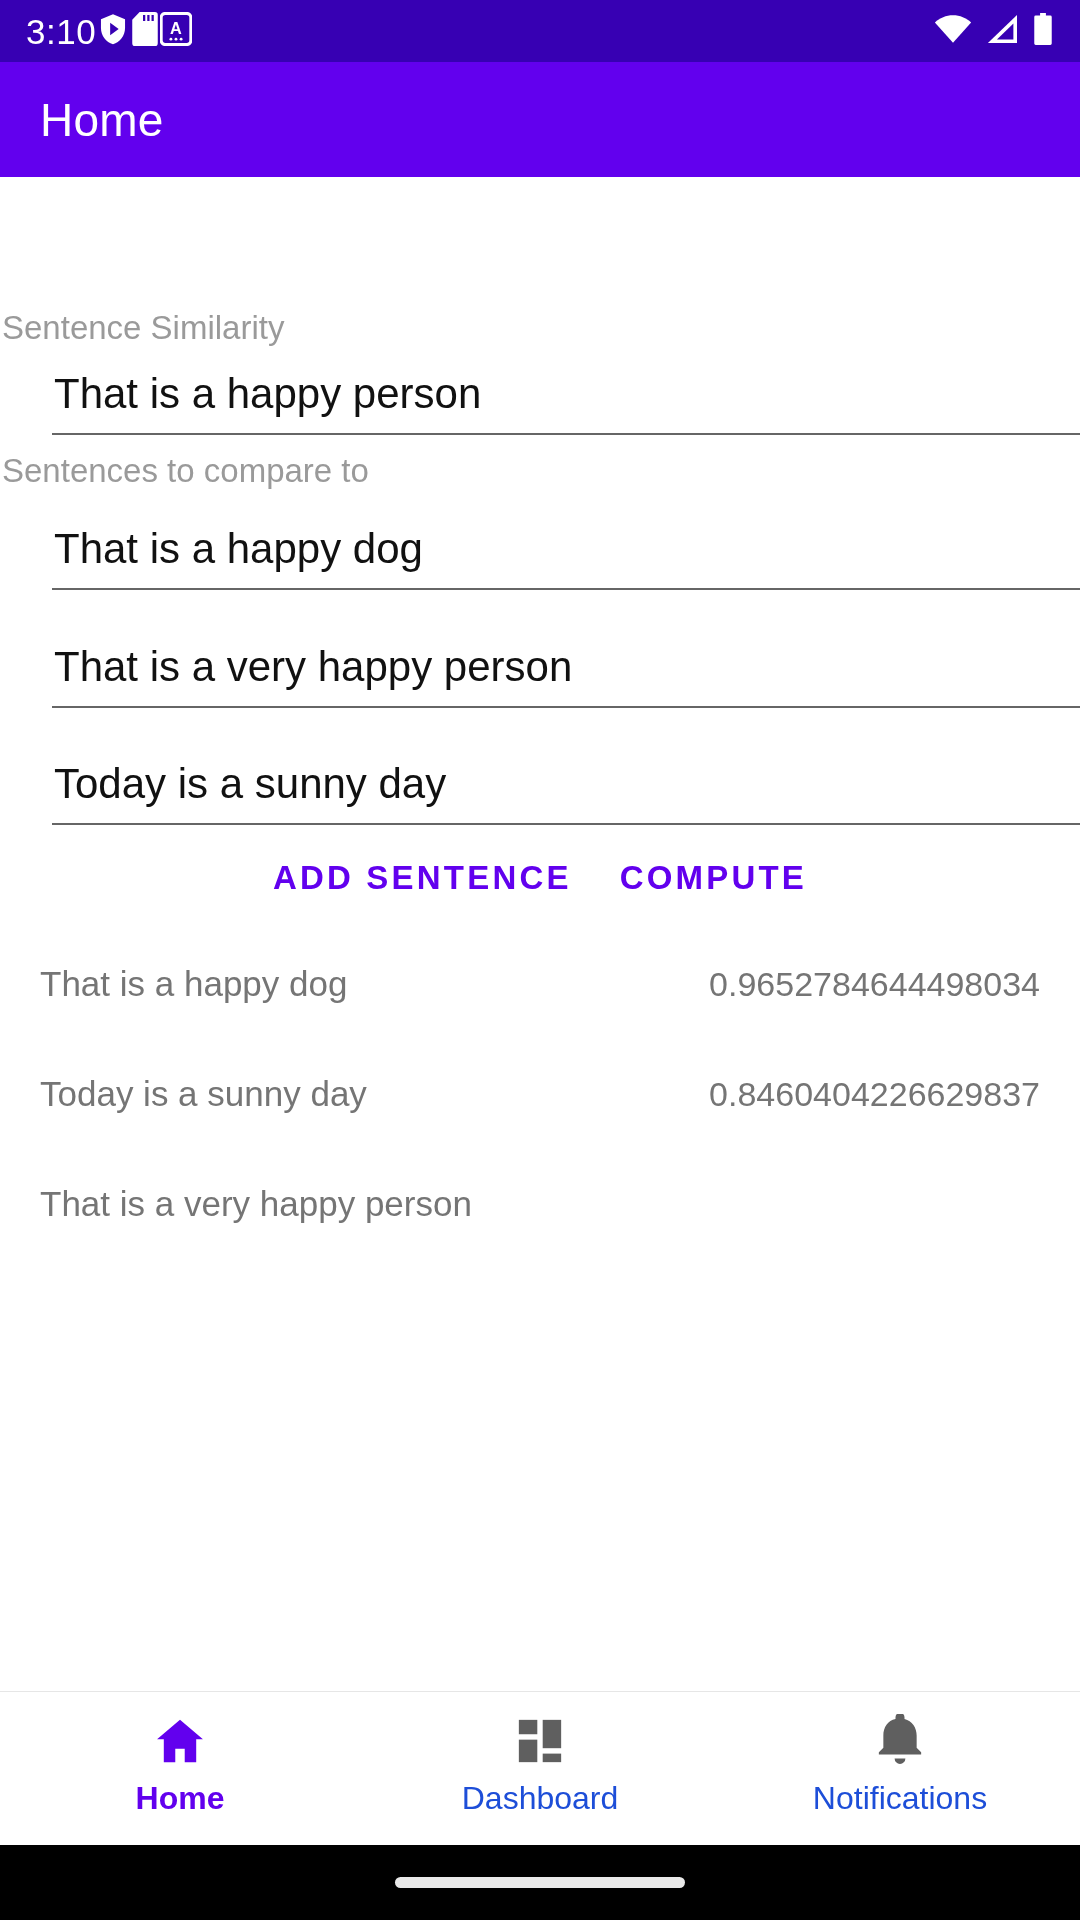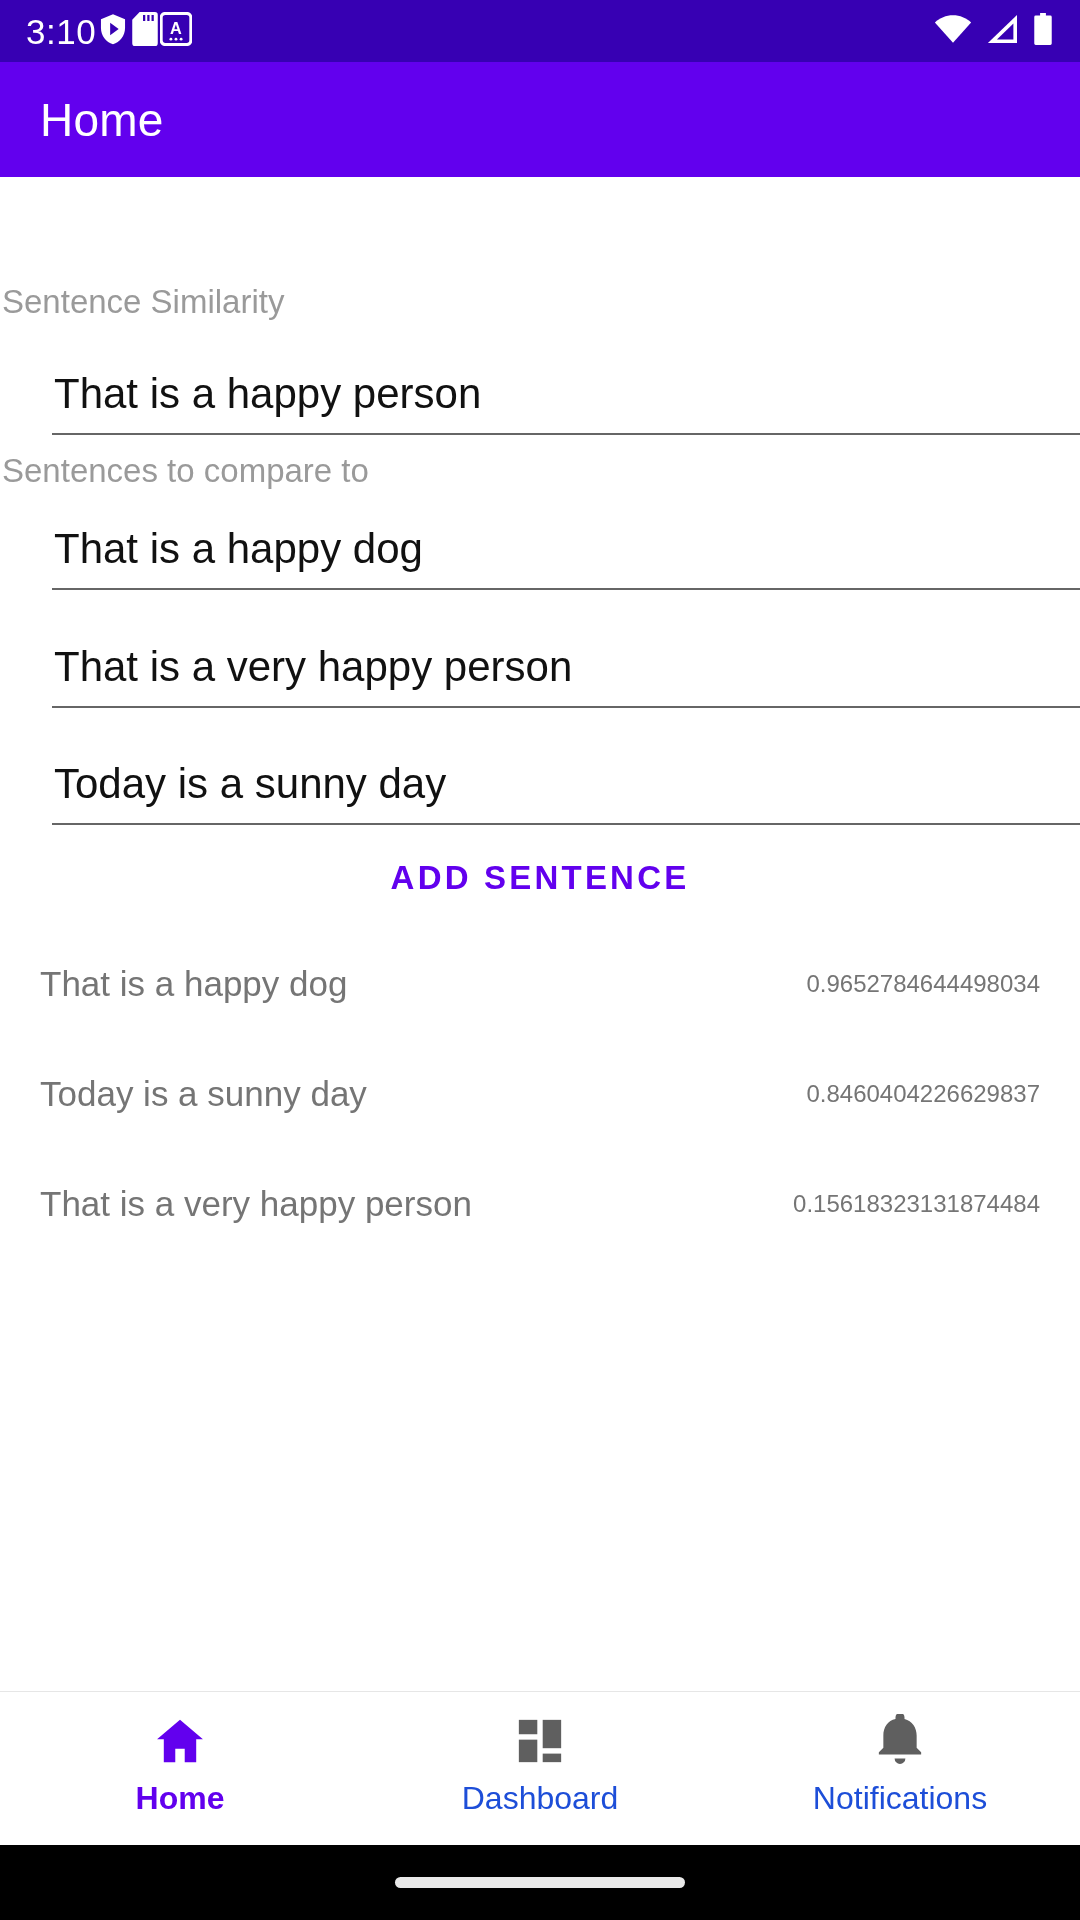--- a/index.html
+++ b/index.html
@@ -83,21 +83,21 @@
     width: 100%;
     margin-left: 48px;
   }
   .text-field .value {
     font-size: 42px;
     color: #111111;
     line-height: 1.18;
     white-space: nowrap;
   }
 
-  .label-sentence-similarity { position: absolute; left: 0;  top: 106px; }
+  .label-sentence-similarity { position: absolute; left: 0;  top: 132px; }
   .field-primary           { position: absolute; left: 4px; top: 192px; width: 1064px; }
   .label-compare           { position: absolute; left: 0;  top: 275px; }
   .field-cmp-0             { position: absolute; left: 4px; top: 347px; width: 1064px; }
   .field-cmp-1             { position: absolute; left: 4px; top: 465px; width: 1064px; }
   .field-cmp-2             { position: absolute; left: 4px; top: 582px; width: 1064px; }
 
   .actions {
     position: absolute;
     top: 666px;
     left: 0;
@@ -132,21 +132,21 @@
     padding: 0 40px;
   }
   .result-row .sentence {
     color: #757575;
     font-size: 35px;
     white-space: nowrap;
   }
   .result-row .score {
     margin-left: auto;
     color: #757575;
-    font-size: 24px;
+    font-size: 34px;
     white-space: nowrap;
   }
 
   
   .bottom-nav {
     flex: 0 0 auto;
     height: 154px;
     background: #ffffff;
     border-top: 1.5px solid #e6e6e6;
     display: flex;
@@ -254,34 +254,34 @@
     </div>
     <div class="text-field field-cmp-1">
       <div class="value">That is a very happy person</div>
     </div>
     <div class="text-field field-cmp-2">
       <div class="value">Today is a sunny day</div>
     </div>
 
     <div class="actions">
       <button class="flat-button">ADD SENTENCE</button>
+      <button class="flat-button">COMPUTE</button>
     </div>
 
     <div class="results">
       <div class="result-row">
         <span class="sentence">That is a happy dog</span>
         <span class="score">0.9652784644498034</span>
       </div>
       <div class="result-row">
         <span class="sentence">Today is a sunny day</span>
         <span class="score">0.8460404226629837</span>
       </div>
       <div class="result-row">
         <span class="sentence">That is a very happy person</span>
-        <span class="score">0.15618323131874484</span>
       </div>
     </div>
 
   </div>
 
   <div class="bottom-nav">
 
     <div class="nav-item active">
       <span class="nav-icon">
         <svg width="54" height="54" viewBox="0 0 24 24">

